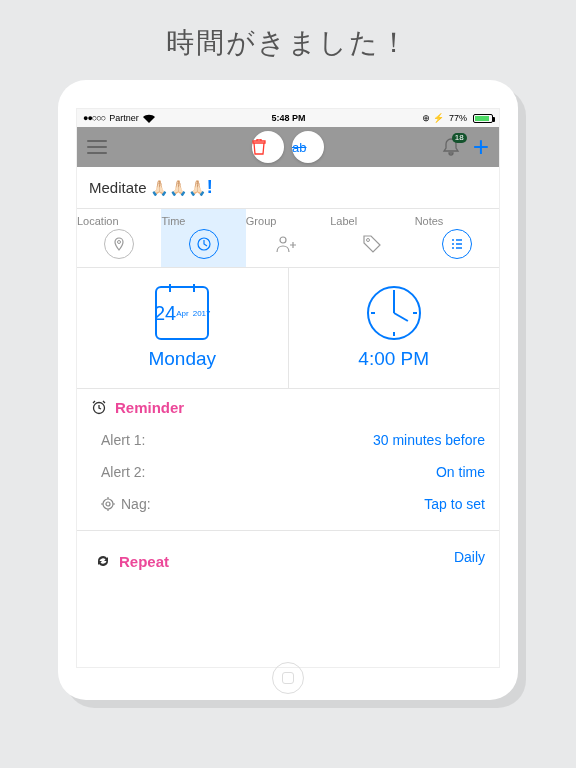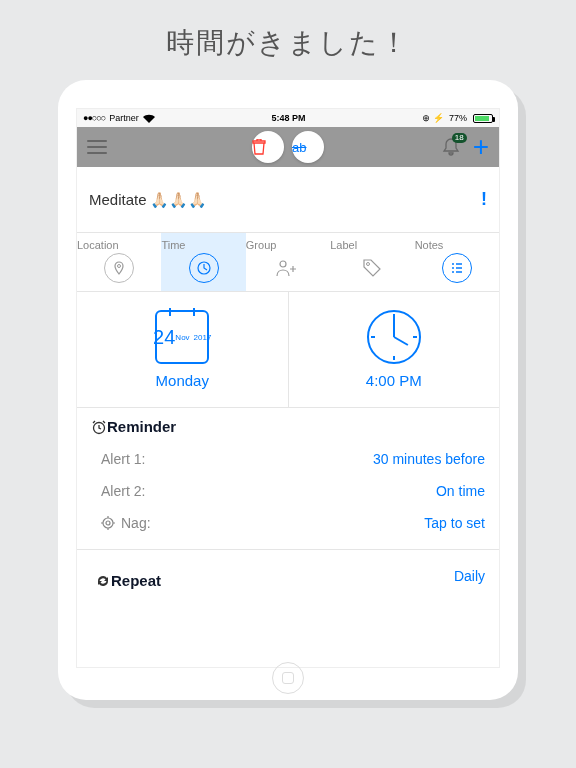--- a/index.html
+++ b/index.html
@@ -14,45 +14,45 @@
 .statusbar .dots{letter-spacing:-1px}
 .appbar{height:40px;background:#999;display:flex;align-items:center;padding:0 10px;position:relative}
 .hamburger{width:20px;height:14px;display:flex;flex-direction:column;justify-content:space-between}
 .hamburger span{height:2px;background:#666;border-radius:1px}
 .appbar-center{position:absolute;left:50%;transform:translateX(-50%);display:flex;gap:8px}
 .circ-btn{width:32px;height:32px;background:#fff;border-radius:50%;display:flex;align-items:center;box-shadow:0 1px 3px rgba(0,0,0,.2)}
 .appbar-right{margin-left:auto;display:flex;align-items:center;gap:12px}
 .bell{position:relative;color:#666}
 .badge{position:absolute;top:-4px;right:-6px;background:#14532d;color:#fff;font-size:8px;padding:1px 3px;border-radius:7px;line-height:1}
 .plus{color:#007aff;font-size:28px;font-weight:200}
-.task-title{padding:22px 12px;display:flex;align-items:center;justify-content:space-between;border-bottom:1px solid #e5e5e5}
+.task-title{padding:10px 12px;display:flex;align-items:center;border-bottom:1px solid #e5e5e5}
 .task-title .txt{font-size:15px;color:#333}
 .task-title .pri{color:#007aff;font-size:18px;font-weight:bold}
 .tabs{display:flex;border-bottom:1px solid #e5e5e5}
 .tab{flex:1;text-align:left;padding:6px 0 8px;font-size:11px;color:#888}
 .tab.active{background:#e0f0ff}
 .tab .ic{width:30px;height:30px;margin:2px auto 0;border:1.5px solid #bbb;border-radius:50%;display:flex;align-items:center;justify-content:center;color:#999}
 .tab.active .ic{border-color:#007aff;color:#007aff}
 .tab.notes .ic{border-color:#007aff;color:#007aff}
 .datetime{display:flex;border-bottom:1px solid #e5e5e5}
 .dt-cell{flex:1;text-align:center;padding:18px 0;color:#007aff}
 .dt-cell:first-child{border-right:1px solid #e5e5e5}
 .cal-icon{width:54px;height:54px;border:2px solid #007aff;border-radius:6px;margin:0 auto 8px;display:flex;align-items:center;justify-content:center;position:relative}
 .cal-icon .d{font-size:20px;font-weight:400}
 .cal-icon .my{font-size:8px;display:flex;gap:4px}
 .cal-icon:before,.cal-icon:after{content:"";position:absolute;top:-4px;width:2px;height:8px;background:#007aff}
 .cal-icon:before{left:12px}.cal-icon:after{right:12px}
 .clock-icon{width:54px;height:54px;border:2px solid #007aff;border-radius:50%;margin:0 auto 8px;position:relative}
 .clock-icon .h{position:absolute;background:#007aff;left:50%;bottom:50%;transform-origin:bottom;width:2px;height:16px;transform:translateX(-50%) rotate(120deg)}
 .clock-icon .m{position:absolute;background:#007aff;left:50%;bottom:50%;transform-origin:bottom;width:2px;height:22px;transform:translateX(-50%)}
 .clock-icon .t{position:absolute;width:2px;height:4px;background:#007aff;left:50%;transform:translateX(-50%)}
-.dt-label{font-size:15px}
+.dt-label{font-size:19px}
 .section{padding:10px 14px;border-bottom:1px solid #e5e5e5}
 .section.nb{border-bottom:none}
-.sec-head{display:flex;align-items:flex-end;gap:0;font-size:15px;font-weight:600;color:#0f172a;margin-bottom:8px}
+.sec-head{display:flex;align-items:flex-start;gap:8px;font-size:15px;font-weight:600;color:#ec4899;margin-bottom:8px}
 .row{display:flex;justify-content:space-between;padding:8px 0 8px 10px;font-size:14px}
 .row .k{color:#888;display:flex;align-items:center;gap:6px}
 .row .v{color:#007aff}
 .battery{display:inline-block;width:20px;height:9px;border:1px solid #000;border-radius:2px;position:relative;margin-left:2px}
 .battery:after{content:"";position:absolute;right:-3px;top:2px;width:2px;height:5px;background:#000;border-radius:0 1px 1px 0}
 .battery .fill{position:absolute;left:1px;top:1px;bottom:1px;width:75%;background:#4cd964}
 svg{display:block}
 </style>
 </head>
 <body>
@@ -165,21 +165,21 @@
             </svg>
           </div>
   </div>
 </div>
 
 <div class="datetime">
   <div class="dt-cell">
     <div class="cal-icon">
       <div class="d">24</div>
       <div class="my">
-              <span>Nov</span>
+              <span>Apr</span>
               <span>2017</span>
             </div>
     </div>
     <div class="dt-label">Monday</div>
   </div>
   <div class="dt-cell">
     <div class="clock-icon">
       <span class="t" style="top:2px"></span>
             <span class="t" style="bottom:2px"></span>
       <span class="t" style="left:2px;top:50%;width:4px;height:2px;transform:translateY(-50%)"></span>

